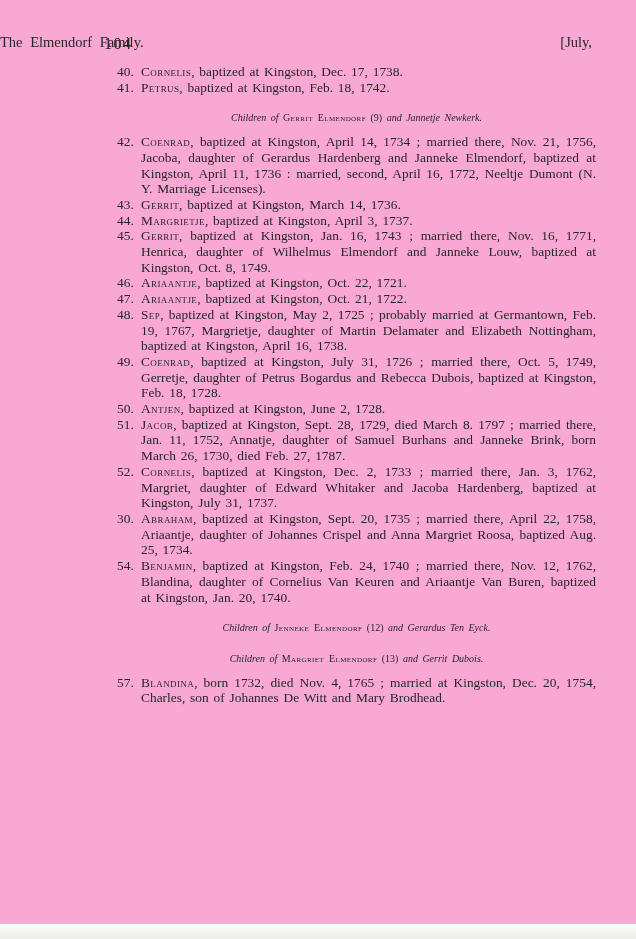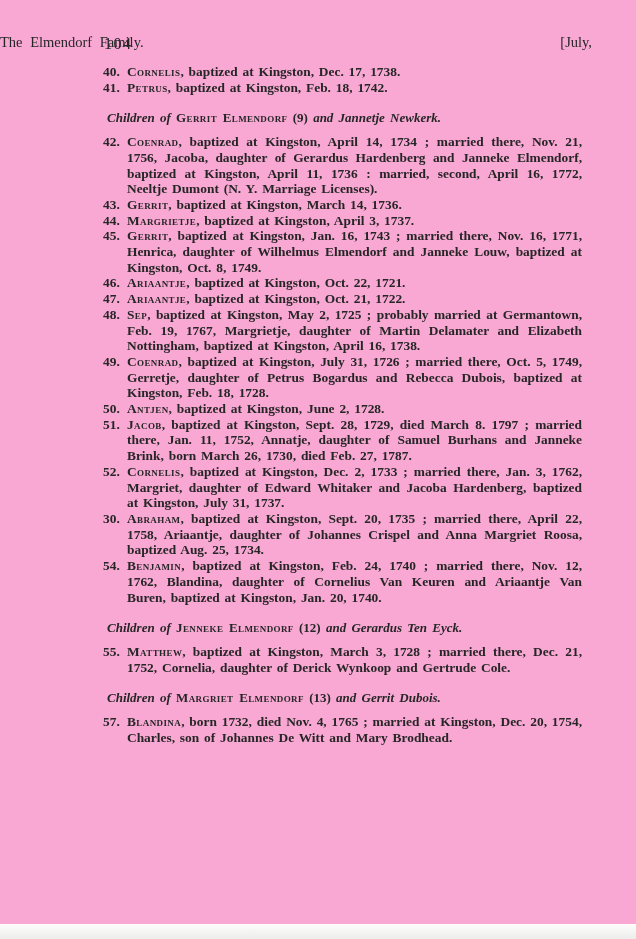--- a/index.html
+++ b/index.html
@@ -10,35 +10,34 @@
     color:#262626;
     position:relative;
     overflow:hidden;
   }
   .page{position:absolute;inset:0;background:#f9a8d4}
   .page-header{position:absolute;top:34px;left:0;right:0;height:20px;font-size:15px}
   .page-number{position:absolute;left:104px;top:1px;letter-spacing:1.5px;font-size:16px}
   .running-title{position:absolute;left:0;right:0;top:0;text-align:left;font-size:14.5px;word-spacing:4px}
   .issue-label{position:absolute;right:44px;top:0;font-size:14.5px}
   .page-body{
-    position:absolute;top:64px;left:103px;width:479px;
+    position:absolute;top:64px;left:117px;width:479px;
     font-size:13.4px;line-height:15.7px;
     text-align:justify;
     word-spacing:1.5px;
-    font-weight:bold;
   }
   p{margin:0}
   .entry{padding-left:24px;text-indent:-24px}
   .num{display:inline-block;width:24px;text-indent:0;white-space:nowrap}
   .sc{font-variant:small-caps;letter-spacing:0.4px}
   .heading{
     margin:15px 4px 8px;
-    text-align:left;
+    text-align:center;
     text-indent:0;
-    font-size:13px;
+    font-size:10px;
     word-spacing:2px;
   }
   .heading em{font-style:italic}
   .scan-edge{
     position:absolute;left:0;right:0;bottom:0;height:15px;
     background:linear-gradient(#fdfdfc,#ececeb);
   }
 </style>
 </head>
 <body>
@@ -62,20 +61,19 @@
       <p class="entry"><span class="num">46.</span><span class="sc">Ariaantje</span><span>, baptized at Kingston, Oct. 22, 1721.</span></p>
       <p class="entry"><span class="num">47.</span><span class="sc">Ariaantje</span><span>, baptized at Kingston, Oct. 21, 1722.</span></p>
       <p class="entry"><span class="num">48.</span><span class="sc">Sep</span><span>, baptized at Kingston, May 2, 1725 ; probably married at Germantown, Feb. 19, 1767, Margrietje, daughter of Martin Delamater and Elizabeth Nottingham, baptized at Kingston, April 16, 1738.</span></p>
       <p class="entry"><span class="num">49.</span><span class="sc">Coenrad</span><span>, baptized at Kingston, July 31, 1726 ; married there, Oct. 5, 1749, Gerretje, daughter of Petrus Bogardus and Rebecca Dubois, baptized at Kingston, Feb. 18, 1728.</span></p>
       <p class="entry"><span class="num">50.</span><span class="sc">Antjen</span><span>, baptized at Kingston, June 2, 1728.</span></p>
       <p class="entry"><span class="num">51.</span><span class="sc">Jacob</span><span>, baptized at Kingston, Sept. 28, 1729, died March 8. 1797 ; married there, Jan. 11, 1752, Annatje, daughter of Samuel Burhans and Janneke Brink, born March 26, 1730, died Feb. 27, 1787.</span></p>
       <p class="entry"><span class="num">52.</span><span class="sc">Cornelis</span><span>, baptized at Kingston, Dec. 2, 1733 ; married there, Jan. 3, 1762, Margriet, daughter of Edward Whitaker and Jacoba Hardenberg, baptized at Kingston, July 31, 1737.</span></p>
       <p class="entry"><span class="num">30.</span><span class="sc">Abraham</span><span>, baptized at Kingston, Sept. 20, 1735 ; married there, April 22, 1758, Ariaantje, daughter of Johannes Crispel and Anna Margriet Roosa, baptized Aug. 25, 1734.</span></p>
       <p class="entry"><span class="num">54.</span><span class="sc">Benjamin</span><span>, baptized at Kingston, Feb. 24, 1740 ; married there, Nov. 12, 1762, Blandina, daughter of Cornelius Van Keuren and Ariaantje Van Buren, baptized at Kingston, Jan. 20, 1740.</span></p>
       <p class="heading"><em>Children of</em> <span class="sc">Jenneke Elmendorf</span> <span>(12)</span> <em>and Gerardus Ten Eyck.</em></p>
-      <p class="entry"><span class="num">55.</span><span class="sc">Matthew</span><span>, baptized at Kingston, March 3, 1728 ; married there, Dec. 21, 1752, Cornelia, daughter of Derick Wynkoop and Gertrude Cole.</span></p>
       <p class="heading"><em>Children of</em> <span class="sc">Margriet Elmendorf</span> <span>(13)</span> <em>and Gerrit Dubois.</em></p>
       <p class="entry"><span class="num">57.</span><span class="sc">Blandina</span><span>, born 1732, died Nov. 4, 1765 ; married at Kingston, Dec. 20, 1754, Charles, son of Johannes De Witt and Mary Brodhead.</span></p>
     </main>
 
   <div class="scan-edge"></div>
 
 </div>
 
 </body></html>

